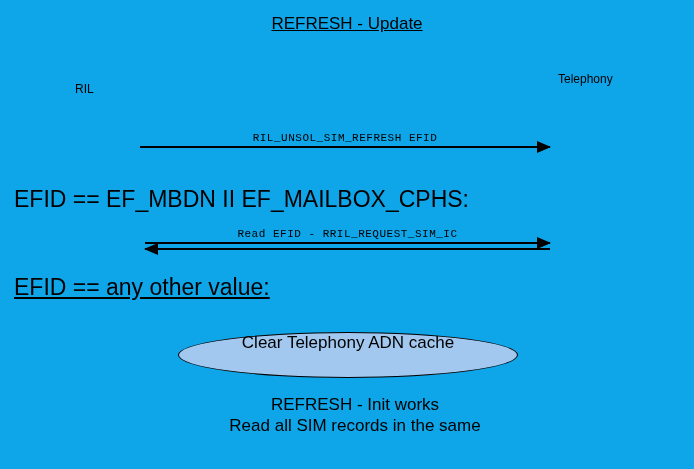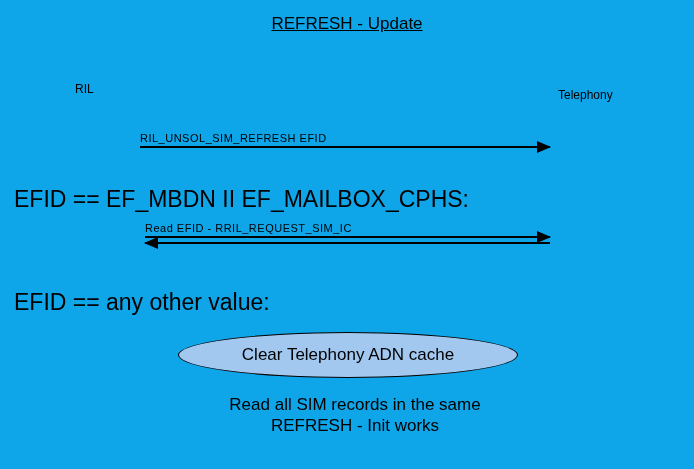--- a/index.html
+++ b/index.html
@@ -22,29 +22,29 @@
     width: 100%;
     text-align: center;
     font-size: 17px;
     text-decoration: underline;
   }
   .actor {
     position: absolute;
     font-size: 12px;
   }
   .actor-left { left: 75px; top: 82px; }
-  .actor-right { left: 558px; top: 88px; }
+  .actor-right { left: 558px; top: 72px; }
 
   .msg-arrow {
     position: absolute;
   }
   .msg-label {
     width: 100%;
-    text-align: left;
-    font-family: Liberation Sans, sans-serif;
+    text-align: center;
+    font-family: Liberation Mono, monospace;
     font-size: 11px;
     letter-spacing: 0.5px;
     margin-bottom: 2px;
     white-space: nowrap;
   }
   .arrow-line {
     position: relative;
     height: 2px;
     background: #000000;
   }
@@ -67,33 +67,32 @@
     border-right: 14px solid #000000;
   }
   .double-gap { height: 4px; }
 
   .condition {
     position: absolute;
     left: 14px;
     font-size: 23px;
   }
   .cond-1 { top: 186px; }
-  .cond-2 { top: 289px; }
+  .cond-2 { top: 274px; text-decoration: underline; }
 
   .ellipse {
     position: absolute;
     left: 178px;
     top: 332px;
     width: 340px;
     height: 46px;
     background: #A2C8F0;
     border: 1px solid #000000;
     border-radius: 50%;
     display: flex;
-    align-items: center;
     justify-content: center;
     font-size: 17px;
   }
   .footer {
     position: absolute;
     left: 100px;
     top: 394px;
     width: 510px;
     text-align: center;
     font-size: 17px;
@@ -112,35 +111,35 @@
 
   <div class="msg-arrow" style="left:140px; top:132px; width:410px;">
     <div class="msg-label">RIL_UNSOL_SIM_REFRESH EFID</div>
     <div class="arrow-line">
       <span class="arrow-head-right"></span>
     </div>
   </div>
 
   <div class="condition cond-1">EFID == EF_MBDN II EF_MAILBOX_CPHS:</div>
 
-  <div class="msg-arrow" style="left:145px; top:222px; width:405px;">
+  <div class="msg-arrow" style="left:145px; top:228px; width:405px;">
     <div class="msg-label">Read EFID - RRIL_REQUEST_SIM_IC</div>
     <div class="arrow-line">
       <span class="arrow-head-right"></span>
     </div>
     <div class="double-gap"></div>
     <div class="arrow-line">
       <span class="arrow-head-left"></span>
     </div>
   </div>
 
   <div class="condition cond-2">EFID == any other value:</div>
 
   <div class="ellipse">
     <span>Clear Telephony ADN cache</span>
   </div>
 
   <div class="footer">
+    <div>REFRESH - Init works</div>
     <div>Read all SIM records in the same</div>
-    <div>REFRESH - Init works</div>
   </div>
 
 </div>
 
 </body></html>

